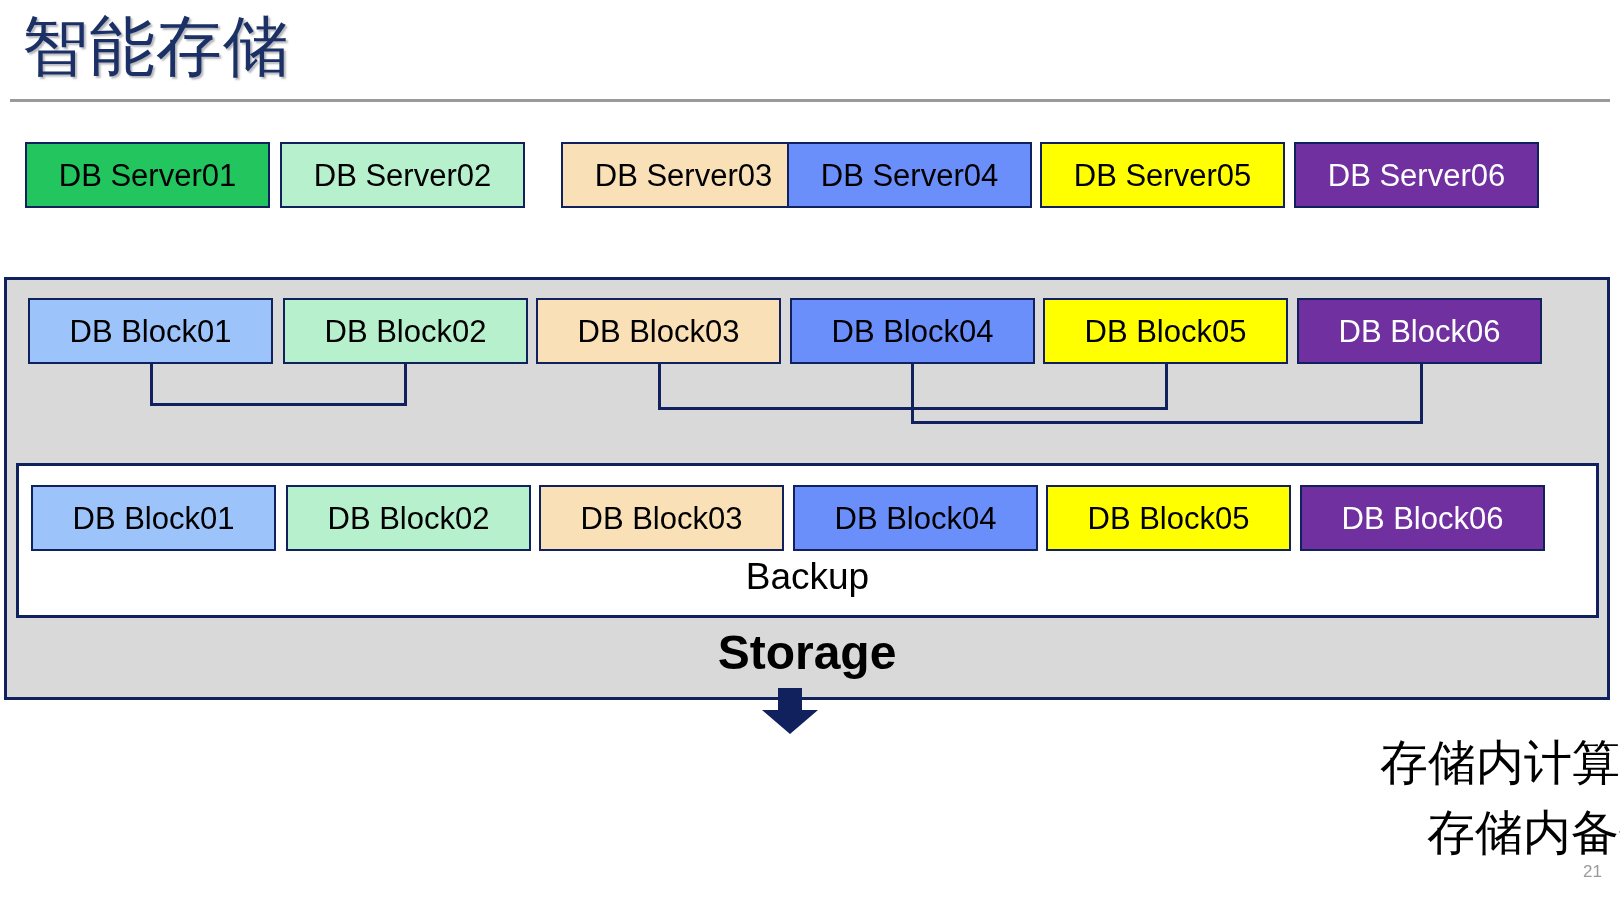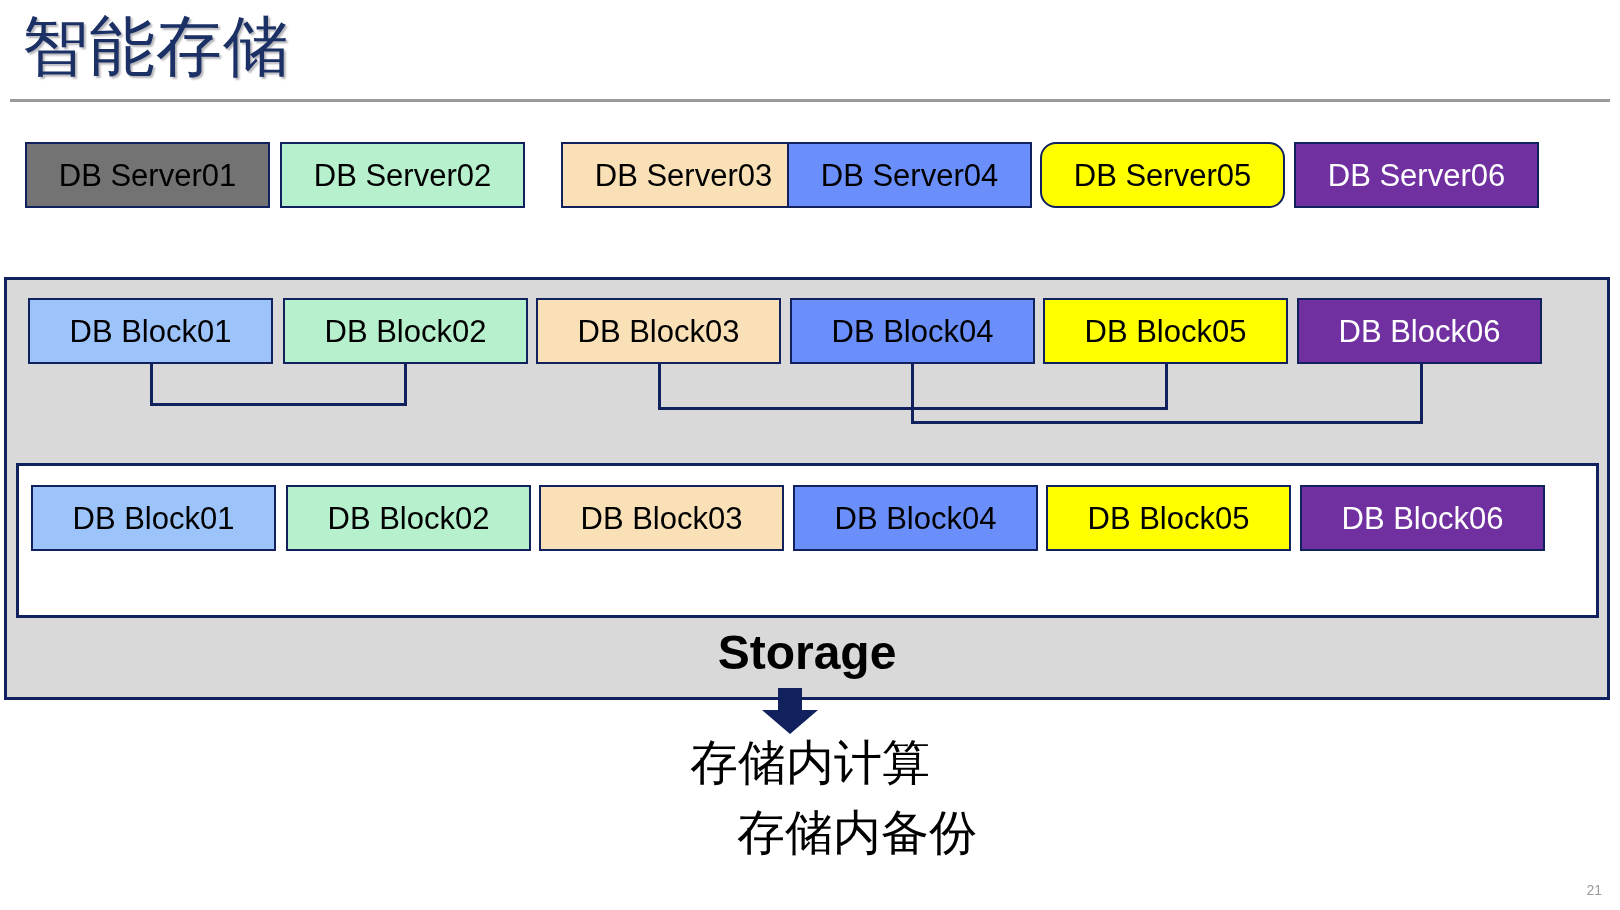--- a/index.html
+++ b/index.html
@@ -115,59 +115,59 @@
     top: 408px;
     width: 60px;
     height: 46px;
   }
 
   
   .caption {
     position: absolute;
     width: 1620px;
     left: 0;
-    text-align: center;
+    text-align: right;
     font-size: 48px;
     line-height: 1.05;
     color: #000000;
     white-space: nowrap;
   }
   #caption-1 { top: 738px; }
   #caption-2 { top: 808px; padding-left: 47px; }
 
   
   #page-number {
     position: absolute;
     right: 18px;
-    bottom: 12px;
-    font-size: 14px;
+    bottom: 28px;
+    font-size: 17px;
     color: #9b9b9b;
     margin-top: 40px;
   }
 </style>
 </head>
 <body>
 
 <div id="slide-title">智能存储</div>
 <div id="title-rule"></div>
 
 <div id="server-row">
-    <div class="cbox" style="left: 25px; top: 142px; width: 245px; height: 66px; background: #737373; color: rgb(0, 0, 0); border-color: rgb(16, 33, 94);">
+    <div class="cbox" style="left: 25px; top: 142px; width: 245px; height: 66px; background: #22c55e; color: rgb(0, 0, 0); border-color: rgb(16, 33, 94);">
       <span>DB Server01</span>
     </div>
     <div class="cbox" style="left: 280px; top: 142px; width: 245px; height: 66px; background: rgb(182, 240, 205); color: rgb(0, 0, 0); border-color: rgb(16, 33, 94);">
       <span>DB Server02</span>
     </div>
     <div class="cbox" style="left: 533px; top: 142px; width: 245px; height: 66px; background: rgb(249, 224, 182); color: rgb(0, 0, 0); border-color: rgb(16, 33, 94); margin-left: 28px;">
       <span>DB Server03</span>
     </div>
     <div class="cbox" style="left: 787px; top: 142px; width: 245px; height: 66px; background: rgb(107, 143, 250); color: rgb(0, 0, 0); border-color: rgb(16, 33, 94);">
       <span>DB Server04</span>
     </div>
-    <div class="cbox" style="left: 1040px; top: 142px; width: 245px; height: 66px; background: rgb(255, 255, 0); color: rgb(0, 0, 0); border-color: rgb(16, 33, 94); border-radius: 16px;">
+    <div class="cbox" style="left: 1040px; top: 142px; width: 245px; height: 66px; background: rgb(255, 255, 0); color: rgb(0, 0, 0); border-color: rgb(16, 33, 94);">
       <span>DB Server05</span>
     </div>
     <div class="cbox light" style="left: 1294px; top: 142px; width: 245px; height: 66px; background: rgb(112, 48, 160); color: rgb(255, 255, 255); border-color: rgb(16, 33, 94);">
       <span>DB Server06</span>
     </div>
   </div>
 
 <div id="storage-container">
 
   <div id="connector-layer">
@@ -182,20 +182,21 @@
       <div class="conn" style="left: 904px; top: 141px; width: 512px; height: 3px; background: rgb(16, 33, 94);"></div>
     </div>
 
   <div id="down-arrow">
     <svg viewBox="0 0 60 46" width="60" height="46" aria-hidden="true">
       <polygon points="18,0 42,0 42,22 58,22 30,46 2,22 18,22" fill="#10215e"></polygon>
     </svg>
   </div>
 
   <div id="backup-box">
+    <div id="backup-label">Backup</div>
   <div class="cbox" style="left: 12px; top: 19px; width: 245px; height: 66px; background: rgb(157, 195, 251); color: rgb(0, 0, 0); border-color: rgb(16, 33, 94);">
         <span>DB Block01</span>
       </div>
       <div class="cbox" style="left: 267px; top: 19px; width: 245px; height: 66px; background: rgb(182, 240, 205); color: rgb(0, 0, 0); border-color: rgb(16, 33, 94);">
         <span>DB Block02</span>
       </div>
       <div class="cbox" style="left: 520px; top: 19px; width: 245px; height: 66px; background: rgb(249, 224, 182); color: rgb(0, 0, 0); border-color: rgb(16, 33, 94);">
         <span>DB Block03</span>
       </div>
       <div class="cbox" style="left: 774px; top: 19px; width: 245px; height: 66px; background: rgb(107, 143, 250); color: rgb(0, 0, 0); border-color: rgb(16, 33, 94);">

